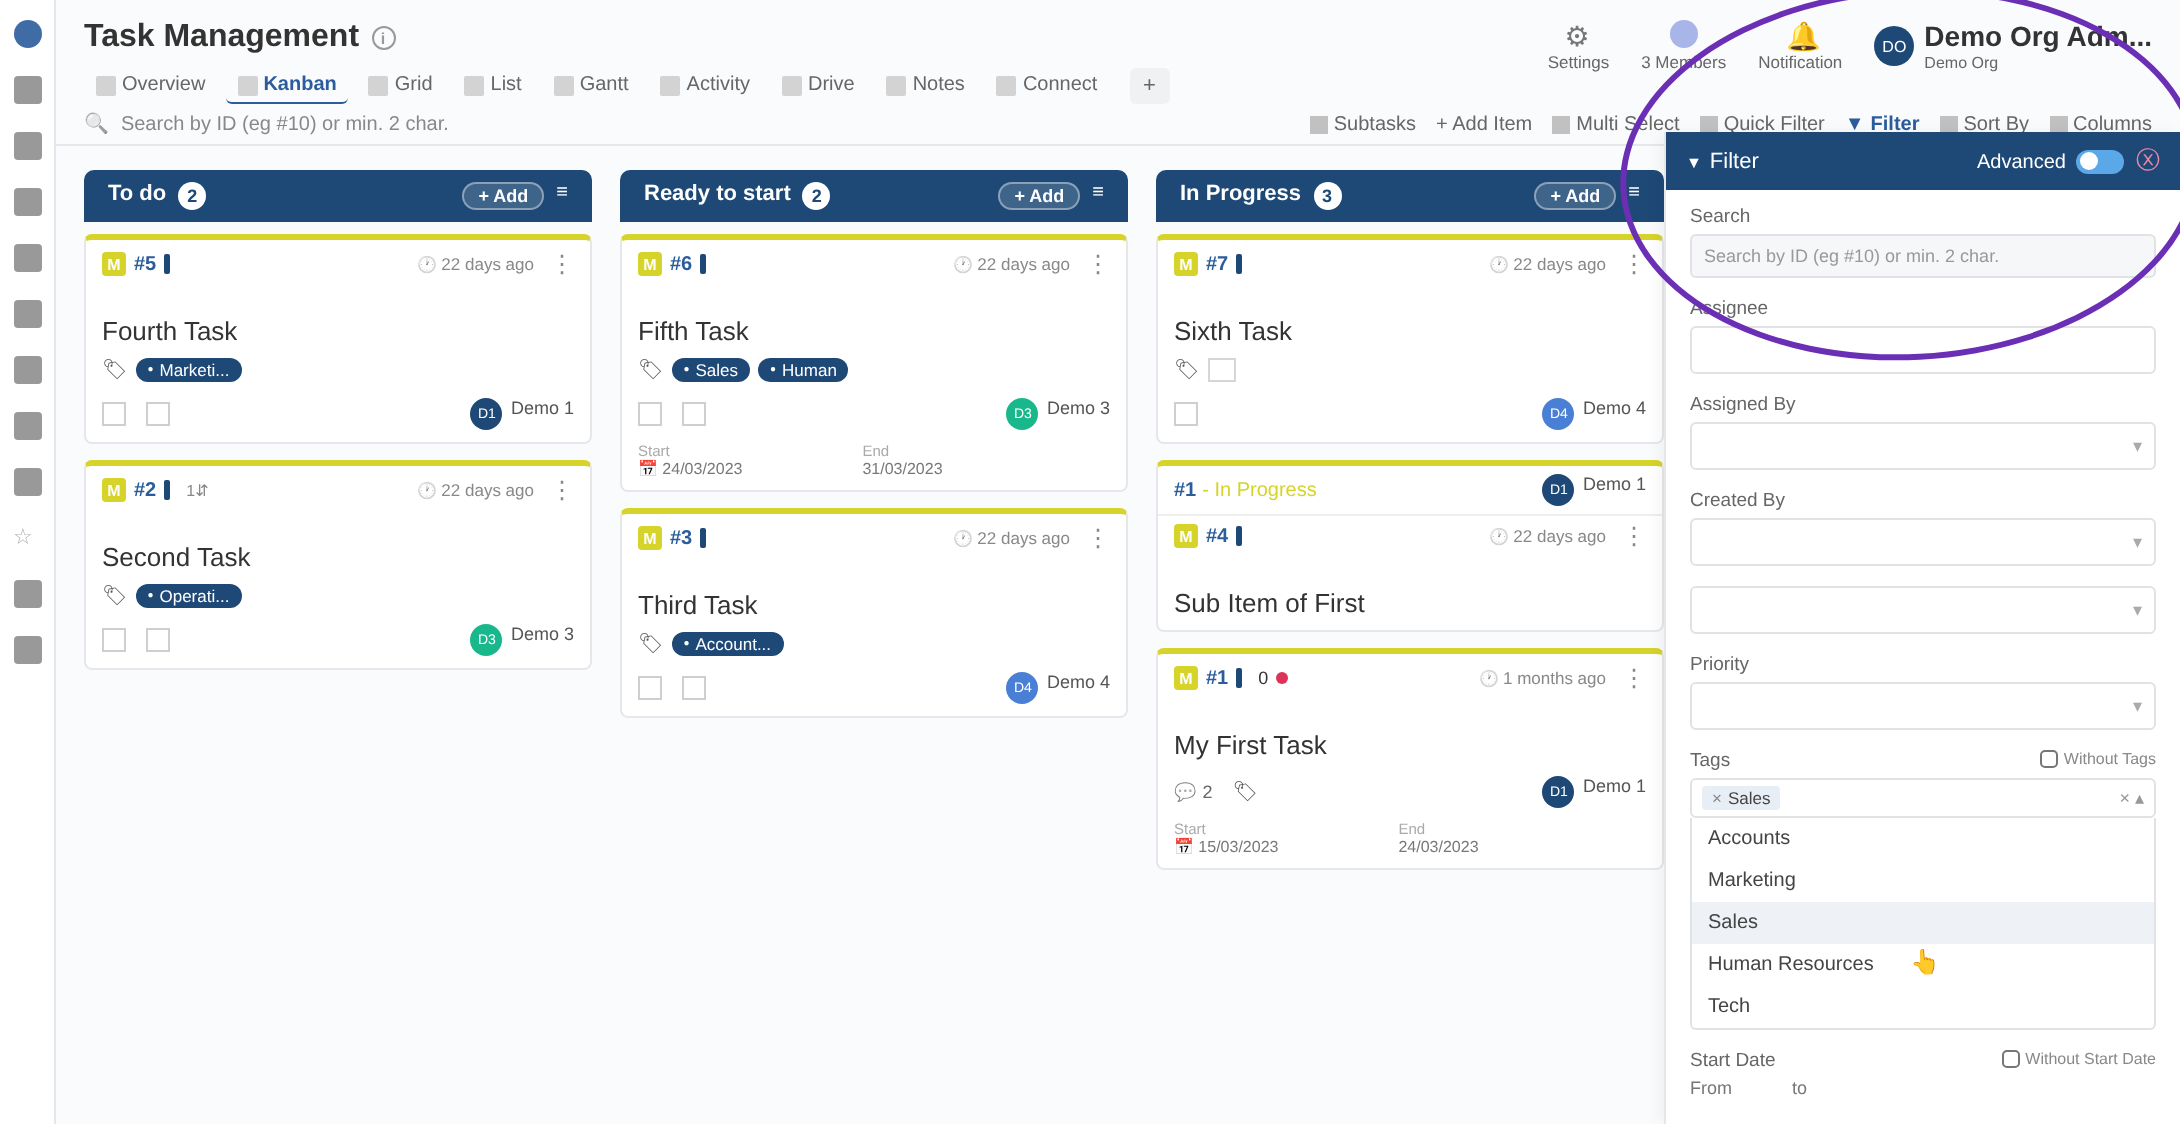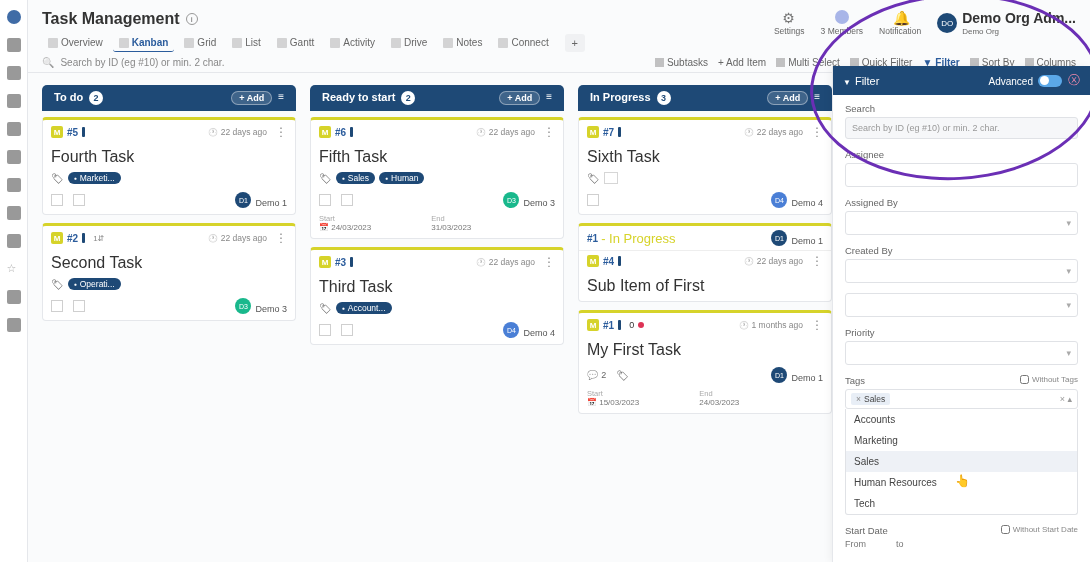--- a/index.html
+++ b/index.html
@@ -47,36 +47,36 @@
 .card{background:#fff;border:1px solid #e5e7eb;border-radius:4px;padding:6px 8px}
 .card.yb{border-top:3px solid #d6d32a}
 .card-r1{display:flex;align-items:center;gap:4px}
 .sq{width:12px;height:12px;border-radius:2px;display:flex;align-items:center;justify-content:center;color:#fff;font-size:8px;font-weight:700}
 .sq.y{background:#d6d32a}
 .cid{color:#2b5c9c;font-size:10px;font-weight:600}
 .bar{width:3px;height:10px;background:#1e4976;border-radius:1px}
 .time{margin-left:auto;font-size:8.5px;color:#888;display:flex;align-items:center;gap:2px}
 .time::before{content:'🕐';font-size:8px;filter:grayscale(1);opacity:.6}
 .dots{color:#888;font-size:12px;margin-left:4px;line-height:1}
-.title{font-size:16px;margin-top:10px;color:#333}
+.title{font-size:13px;margin-top:20px;color:#333}
 .tags{display:flex;gap:4px;margin-top:6px;align-items:center}
 .tag-ic{font-size:10px;color:#555}
 .pill{background:#1e4976;color:#fff;border-radius:8px;padding:1px 6px;font-size:8.5px;display:flex;align-items:center}
 .pill::before{content:'●';font-size:5px;margin-right:3px}
 .row-b{display:flex;align-items:center;margin-top:8px;gap:10px}
 .row-b .bi{width:12px;height:12px;opacity:.4;border:1px solid #888}
-.asg{margin-left:auto;display:flex;align-items:flex-end;gap:4px;font-size:9px;color:#555}
+.asg{margin-left:auto;display:flex;align-items:flex-start;gap:4px;font-size:9px;color:#555}
 .av{width:16px;height:16px;border-radius:50%;display:flex;align-items:center;justify-content:center;color:#fff;font-size:7px}
 .av.d1{background:#1e4976}
 .av.d3{background:#19b88c}
 .av.d4{background:#4a7fd6}
 .av.do{background:#1e4976}
 .dates{display:flex;gap:60px;margin-top:6px;font-size:8px;color:#777}
 .dates div span{display:block;color:#aaa;font-size:7.5px}
-.sub-link{font-size:13px;color:#d6d32a;margin-left:3px}
+.sub-link{font-size:10px;color:#d6d32a;margin-left:3px}
 .red-dot{width:6px;height:6px;background:#d35;border-radius:50%}
 .cm{display:flex;align-items:center;gap:3px;font-size:9px;color:#666}
 .cm::before{content:'💬';font-size:9px;filter:grayscale(1);opacity:.5}
 
 .filter-panel{position:absolute;right:0;top:66px;width:258px;background:#fff;border-left:1px solid #e5e7eb;height:496px;display:flex;flex-direction:column;box-shadow:-2px 0 8px rgba(0,0,0,.05)}
 .fp-h{background:#1e4976;color:#fff;padding:6px 10px;display:flex;align-items:center;font-size:11px}
 .fp-h .fil-ic::before{content:'▼';font-size:8px;margin-right:4px}
 .adv{margin-left:auto;font-size:10px;display:flex;align-items:flex-end;gap:5px}
 .tog{width:24px;height:12px;background:#5ba8e8;border-radius:6px;position:relative}
 .tog::after{content:'';position:absolute;width:9px;height:9px;background:#fff;border-radius:50%;top:1.5px;left:2px}

